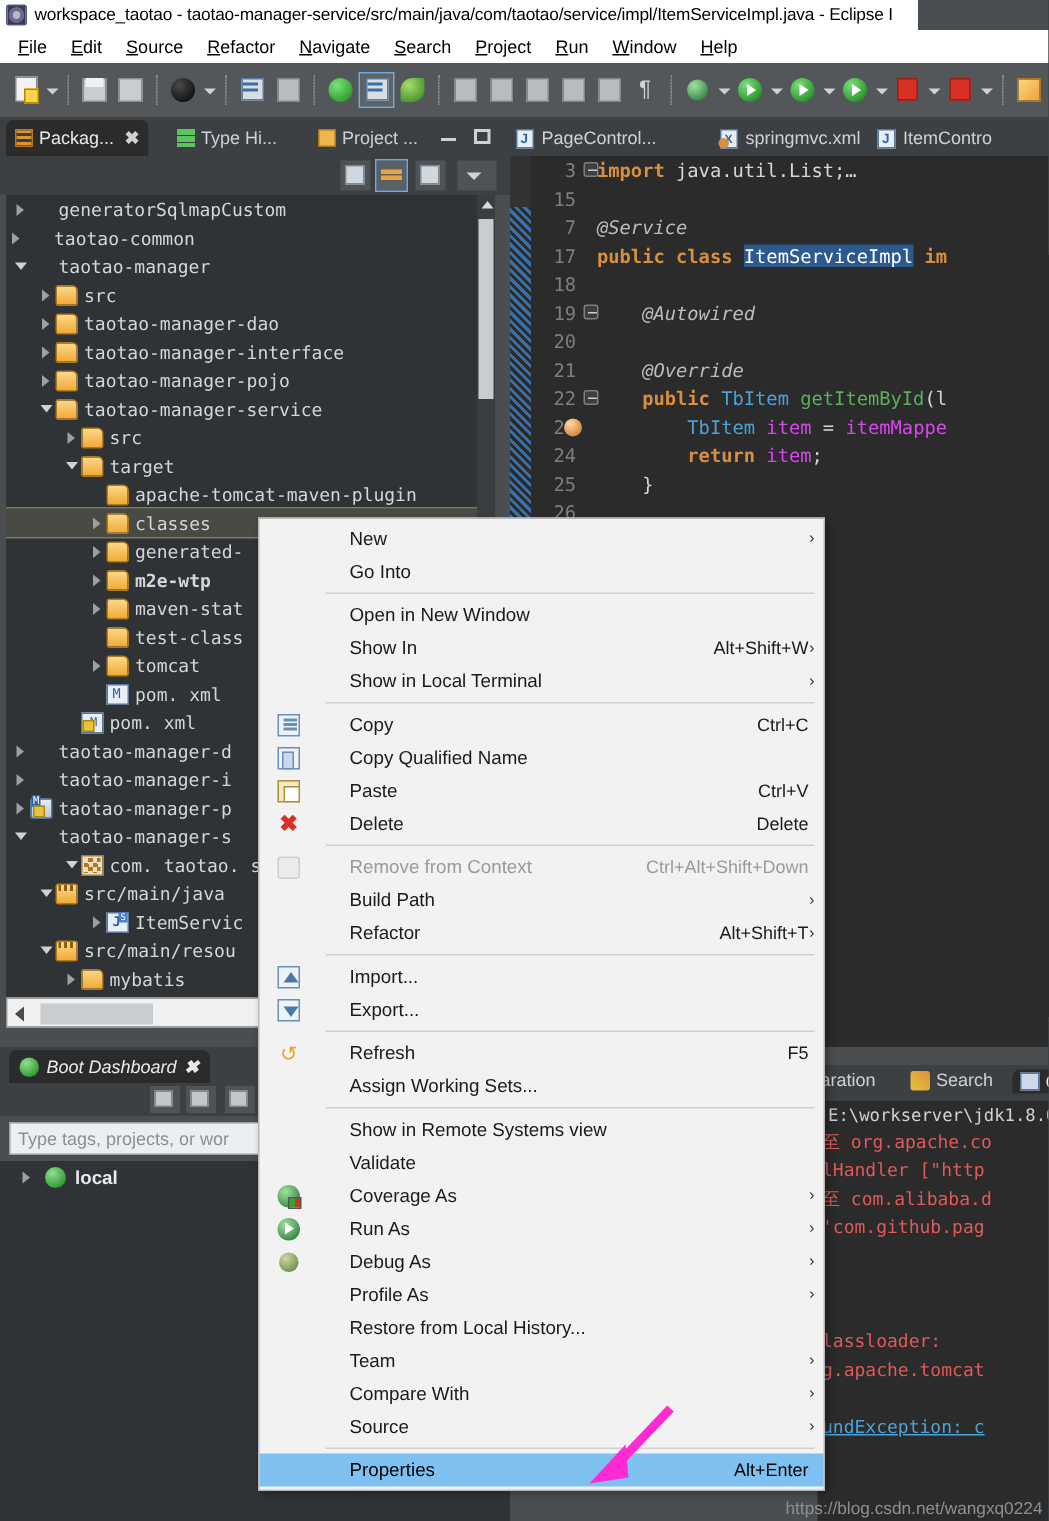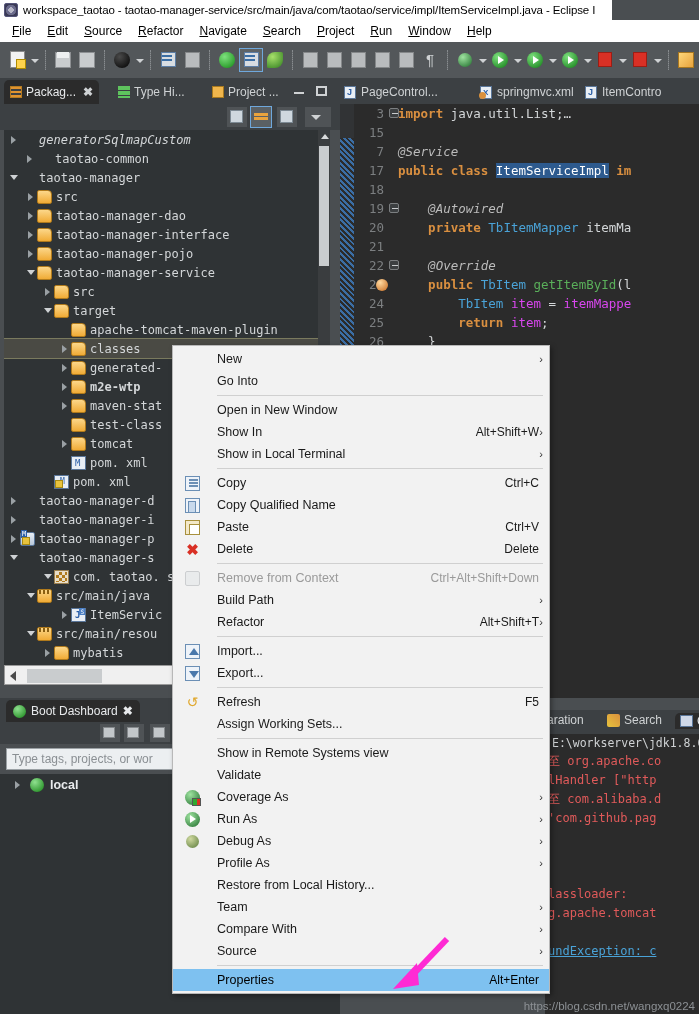--- a/index.html
+++ b/index.html
@@ -190,21 +190,21 @@
   .foldmark { position: absolute; left: 1px; width: 10px; height: 10px; border: 1px solid #7c7f81;
             background: #3c3f41; border-radius: 2px; }
   .foldmark::after { content:""; position:absolute; left:2px; top:4px; width:6px; height:1px; background:#c9ccce; }
   .errmark { position: absolute; left: 1px; width: 12px; height: 12px; border-radius: 50%;
             background: radial-gradient(circle at 35% 30%, #ffd9a0, #c76a1e); }
 
   
   .ctxmenu { position: absolute; left: 172px; top: 345px; width: 378px; background: #f2f2f2;
              border: 1px solid #b8b8b8; box-shadow: 2px 2px 5px rgba(0,0,0,0.35); padding: 2px 0; }
   .ctxitem { position: relative; height: 22px; display: flex; align-items: center;
-             font-size: 12.5px; color: #1a1a1a; padding-left: 44px; padding-right: 10px; }
+             font-size: 12.5px; color: #1a1a1a; padding-left: 60px; padding-right: 10px; }
   .ctxitem.disabled { color: #9a9a9a; }
   .ctxitem.hlsel { background: #7ec1f0; color: #000; }
   .ctxitem .accel { margin-left: auto; font-size: 12px; }
   .ctxitem .submark { position: absolute; right: 6px; top: 5px; font-size: 11px; color: #333; }
   .ctxitem.disabled .accel { color: #9a9a9a; }
   .ctxsep { height: 1px; background: #d0d0d0; margin: 3px 6px 3px 44px; }
   .cicon { position: absolute; left: 12px; top: 4px; width: 15px; height: 15px; }
   .ci-copy { background: #eef3f9; border: 1px solid #6b8fb5; }
   .ci-copy::after { content:""; position:absolute; left:3px; top:2px; width:9px; height:2px;
        background:#6b8fb5; box-shadow: 0 3px 0 #6b8fb5, 0 6px 0 #6b8fb5; }
@@ -233,21 +233,21 @@
        border-left: 6px solid #fff; border-top: 4px solid transparent; border-bottom: 4px solid transparent; }
   .ci-dbg { width: 13px; height: 13px; border-radius: 50%; margin: 1px;
        background: radial-gradient(circle at 35% 30%, #cfd9a0, #5a7a3a); }
 
   
   .arrow { position: absolute; left: 385px; top: 935px; width: 70px; height: 60px; pointer-events: none; }
 
   
   .bdtabs { position: absolute; top: 698px; left: 0; width: 340px; height: 24px; background: #3c4043; }
   .bdtab { position: absolute; left: 6px; top: 2px; height: 22px; display: flex; align-items: center; gap: 5px;
-      background: #2b2b2b; border-radius: 5px 5px 0 0; padding: 0 7px; font-size: 12px; color: #e8eaec; }
+      background: #2b2b2b; border-radius: 5px 5px 0 0; padding: 0 7px; font-size: 12px; color: #e8eaec; font-style: italic; }
   .bdtab .bico { width: 13px; height: 13px; border-radius: 50%;
       background: radial-gradient(circle at 35% 30%, #8fe08f, #148214); flex: 0 0 auto; }
   .bdtools { position: absolute; top: 722px; left: 0; width: 340px; height: 22px; background: #3c4043; }
   .bdtools .bt { position: absolute; top: 2px; width: 20px; height: 18px; background: #4f5356; }
   .bdtools .bt .gsq { position: absolute; left: 3px; top: 3px; width: 12px; height: 11px;
       background: #c3c7ca; border: 1px solid #85898c; }
   .bdsearch { position: absolute; top: 748px; left: 6px; width: 320px; height: 22px;
       background: #eceff1; border: 1px solid #9aa0a4; display: flex; align-items: center; padding-left: 5px;
       font-size: 12px; color: #8a8f93; }
   .bdtree { position: absolute; top: 774px; left: 0; width: 340px; height: 240px; background: #2f3335; }
@@ -411,26 +411,26 @@
         <div class="arr"></div>
       </div>
     <div class="ptb" style="left:277px">
         <div class="sq"></div>
       </div>
     <div class="ptb menu" style="left:305px; width:26px"></div>
   </div>
 
   <div class="tree" id="tree">
 
-  <div class="trow" style="padding-left: 4px; font-style: italic;">
+  <div class="trow" style="padding-left: 4px;">
         <span class="twisty closed"></span>
         <span class="ticon project"></span>
         <span>generatorSqlmapCustom</span>
       </div>
-      <div class="trow" style="padding-left: 20px;">
+      <div class="trow" style="padding-left: 1px;">
         <span class="twisty closed"></span>
         <span class="ticon project"></span>
         <span>taotao-common</span>
       </div>
       <div class="trow" style="padding-left: 4px;">
         <span class="twisty open"></span>
         <span class="ticon project"></span>
         <span>taotao-manager</span>
       </div>
       <div class="trow" style="padding-left: 21px;">
@@ -629,21 +629,20 @@
         <div class="foldmark" style="top: 156px;"></div>
         <div class="errmark" style="top: 175px; left: -12px;"></div>
       </div>
     <div class="code" id="code">
         <div class="ln"><span class="kw">import</span> <span class="pln">java.util.List;</span><span class="pln">…</span></div>
         <div class="ln">&nbsp;</div>
         <div class="ln"><span class="ann2">@Service</span></div>
         <div class="ln"><span class="kw">public class</span> <span class="selhl">ItemServiceImpl</span> <span class="kw">im</span></div>
         <div class="ln">&nbsp;</div>
         <div class="ln">    <span class="ann2">@Autowired</span></div>
-        <div class="ln">    <span class="kw">private</span> <span class="cls">TbItemMapper</span> <span class="pln">itemMa</span></div>
         <div class="ln">&nbsp;</div>
         <div class="ln">    <span class="ann2">@Override</span></div>
         <div class="ln">    <span class="kw">public</span> <span class="cls">TbItem</span> <span class="mth">getItemById</span><span class="pln">(l</span></div>
         <div class="ln">        <span class="cls">TbItem</span> <span class="var">item</span> <span class="pln">=</span> <span class="var">itemMappe</span></div>
         <div class="ln">        <span class="kw">return</span> <span class="var">item</span><span class="pln">;</span></div>
         <div class="ln">    <span class="pln">}</span></div>
         <div class="ln">&nbsp;</div>
         <div class="ln">&nbsp;</div>
         <div class="ln">&nbsp;</div>
         <div class="ln"><span class="cls">IDataGridResult</span></div>

